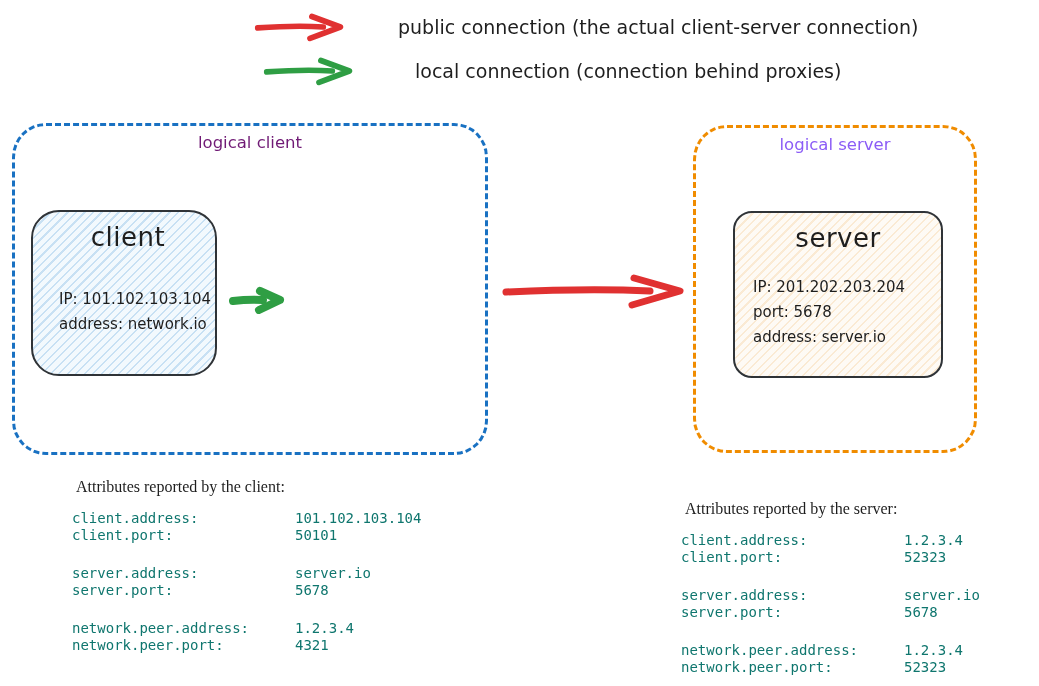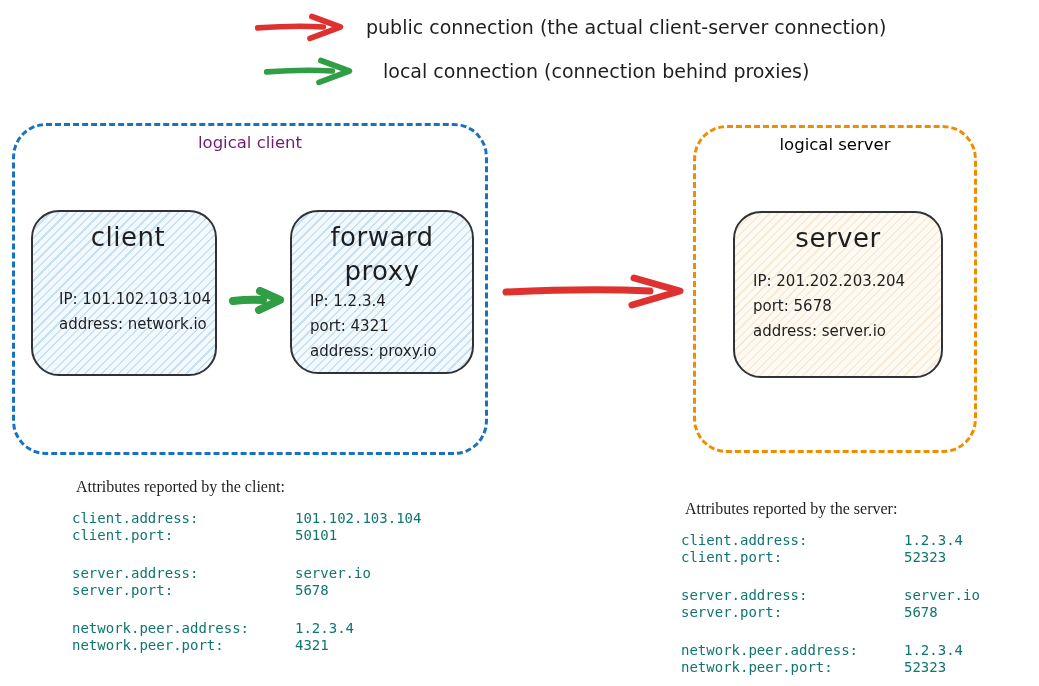--- a/index.html
+++ b/index.html
@@ -10,21 +10,21 @@
     background: #ffffff;
     font-family: "DejaVu Sans", sans-serif;
     color: #1e1e1e;
     overflow: hidden;
   }
 
   
   .legend-row { position: absolute; display: flex; align-items: center; }
   .legend-row-public { left: 253px; top: 12px; gap: 18px; }
   .legend-row-local  { left: 262px; top: 56px; gap: 26px; }
-  .legend-label { font-size: 19px; white-space: nowrap; }
+  .legend-label { font-size: 19px; white-space: nowrap; margin-left: 32px; }
 
   .arrow-svg { display: block; }
 
   
   .group-box {
     position: absolute;
     border: 3px dashed;
     border-radius: 34px;
     box-sizing: border-box;
   }
@@ -49,40 +49,41 @@
     background:
       repeating-linear-gradient(135deg,
         rgba(110, 175, 225, 0.38) 0px, rgba(110, 175, 225, 0.38) 1.6px,
         rgba(232, 244, 252, 0.55) 1.6px, rgba(232, 244, 252, 0.55) 6px);
   }
   .node-peach {
     background:
       repeating-linear-gradient(135deg,
         rgba(242, 195, 130, 0.35) 0px, rgba(242, 195, 130, 0.35) 1.6px,
         rgba(253, 247, 238, 0.6) 1.6px, rgba(253, 247, 238, 0.6) 6px);
+    border-radius: 19px;
   }
   .node-client { left: 16px;  top: 84px; width: 186px; height: 166px; padding-left: 8px; }
   .node-proxy  { left: 275px; top: 84px; width: 184px; height: 164px; }
   .node-server { left: 37px;  top: 83px; width: 210px; height: 167px; }
 
   .node-title {
     text-align: center;
     font-size: 26px;
     line-height: 34px;
     letter-spacing: 0.5px;
   }
   .node-lines {
     font-size: 15px;
     line-height: 25px;
     padding-left: 18px;
     white-space: nowrap;
   }
   .node-client .node-lines { margin-top: 33px; }
   .node-proxy  .node-lines { margin-top: 1px;  }
-  .node-server .node-lines { margin-top: 14px; }
+  .node-server .node-lines { margin-top: 20px; }
 
   
   .mid-green-arrow { position: absolute; left: 214px; top: 160px; }
   .main-red-arrow  { position: absolute; left: 500px; top: 272px; }
 
   
   .attr-block { position: absolute; }
   .attr-block-client { left: 72px;  top: 478px; width: 420px; }
   .attr-block-server { left: 681px; top: 476px; width: 358px; margin-top: 24px; }
   .attr-heading {
@@ -132,40 +133,29 @@
         <div>IP: 101.102.103.104</div>
         <div>address: network.io</div>
       </div>
     </div>
 
     <svg class="arrow-svg mid-green-arrow" width="58" height="28" viewBox="0 0 58 28" stroke="currentColor" fill="none" style="color: rgb(47, 158, 68);">
       <path d="M4 15 Q20 13 34 14" stroke-width="8" stroke-linecap="round"></path>
       <path d="M31 5 L51 14 L30 24" stroke-width="8" stroke-linecap="round" stroke-linejoin="round"></path>
     </svg>
 
-    <div class="node node-blue node-proxy">
-      <div class="node-title">
-        <div>forward</div>
-        <div>proxy</div>
-      </div>
-      <div class="node-lines">
-        <div>IP: 1.2.3.4</div>
-        <div>port: 4321</div>
-        <div>address: proxy.io</div>
-      </div>
-    </div>
   </div>
 
   <svg class="arrow-svg main-red-arrow" width="190" height="38" viewBox="0 0 190 38" stroke="currentColor" fill="none" style="color: rgb(224, 49, 49);">
     <path d="M6 20 Q90 16 150 19" stroke-width="7" stroke-linecap="round"></path>
     <path d="M134 6 L180 19 L132 33" stroke-width="7" stroke-linecap="round" stroke-linejoin="round"></path>
   </svg>
 
   <div class="group-box group-server" style="border-color: rgb(240, 140, 0);">
-    <div class="group-label" style="color: #000000;">logical server</div>
+    <div class="group-label" style="color: #8b5cf6;">logical server</div>
 
     <div class="node node-peach node-server">
       <div class="node-title">server</div>
       <div class="node-lines">
         <div>IP: 201.202.203.204</div>
         <div>port: 5678</div>
         <div>address: server.io</div>
       </div>
     </div>
   </div>

